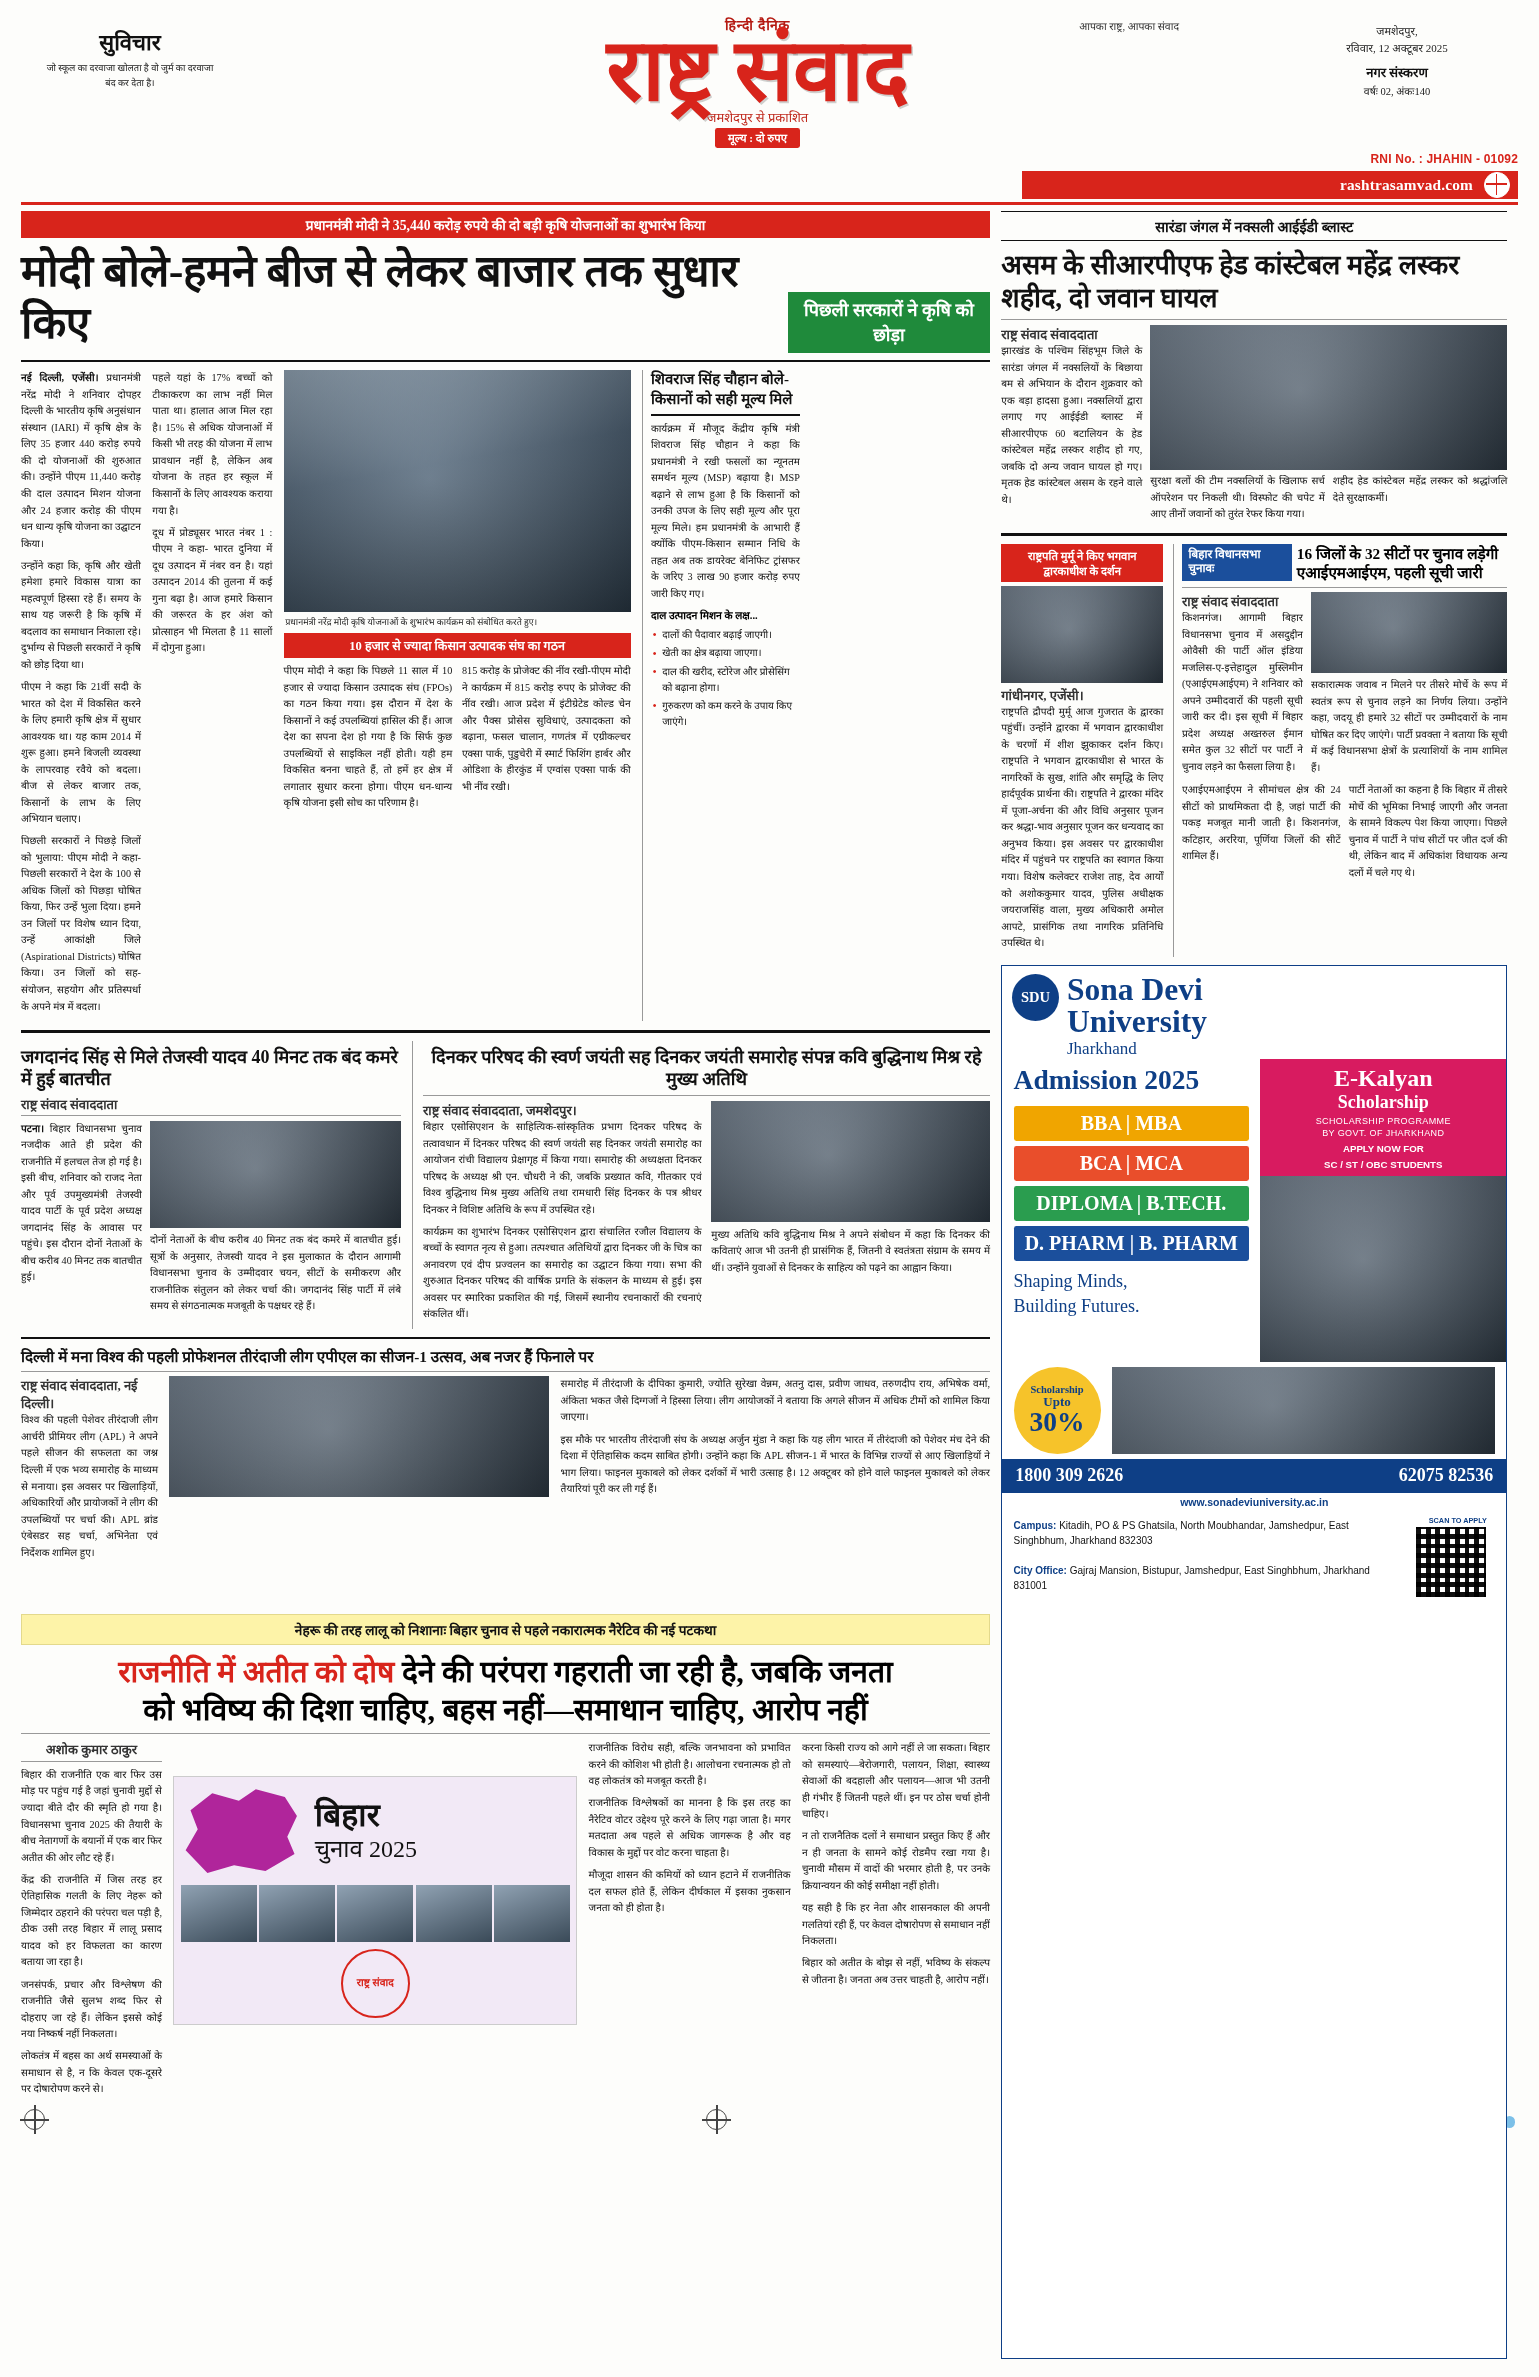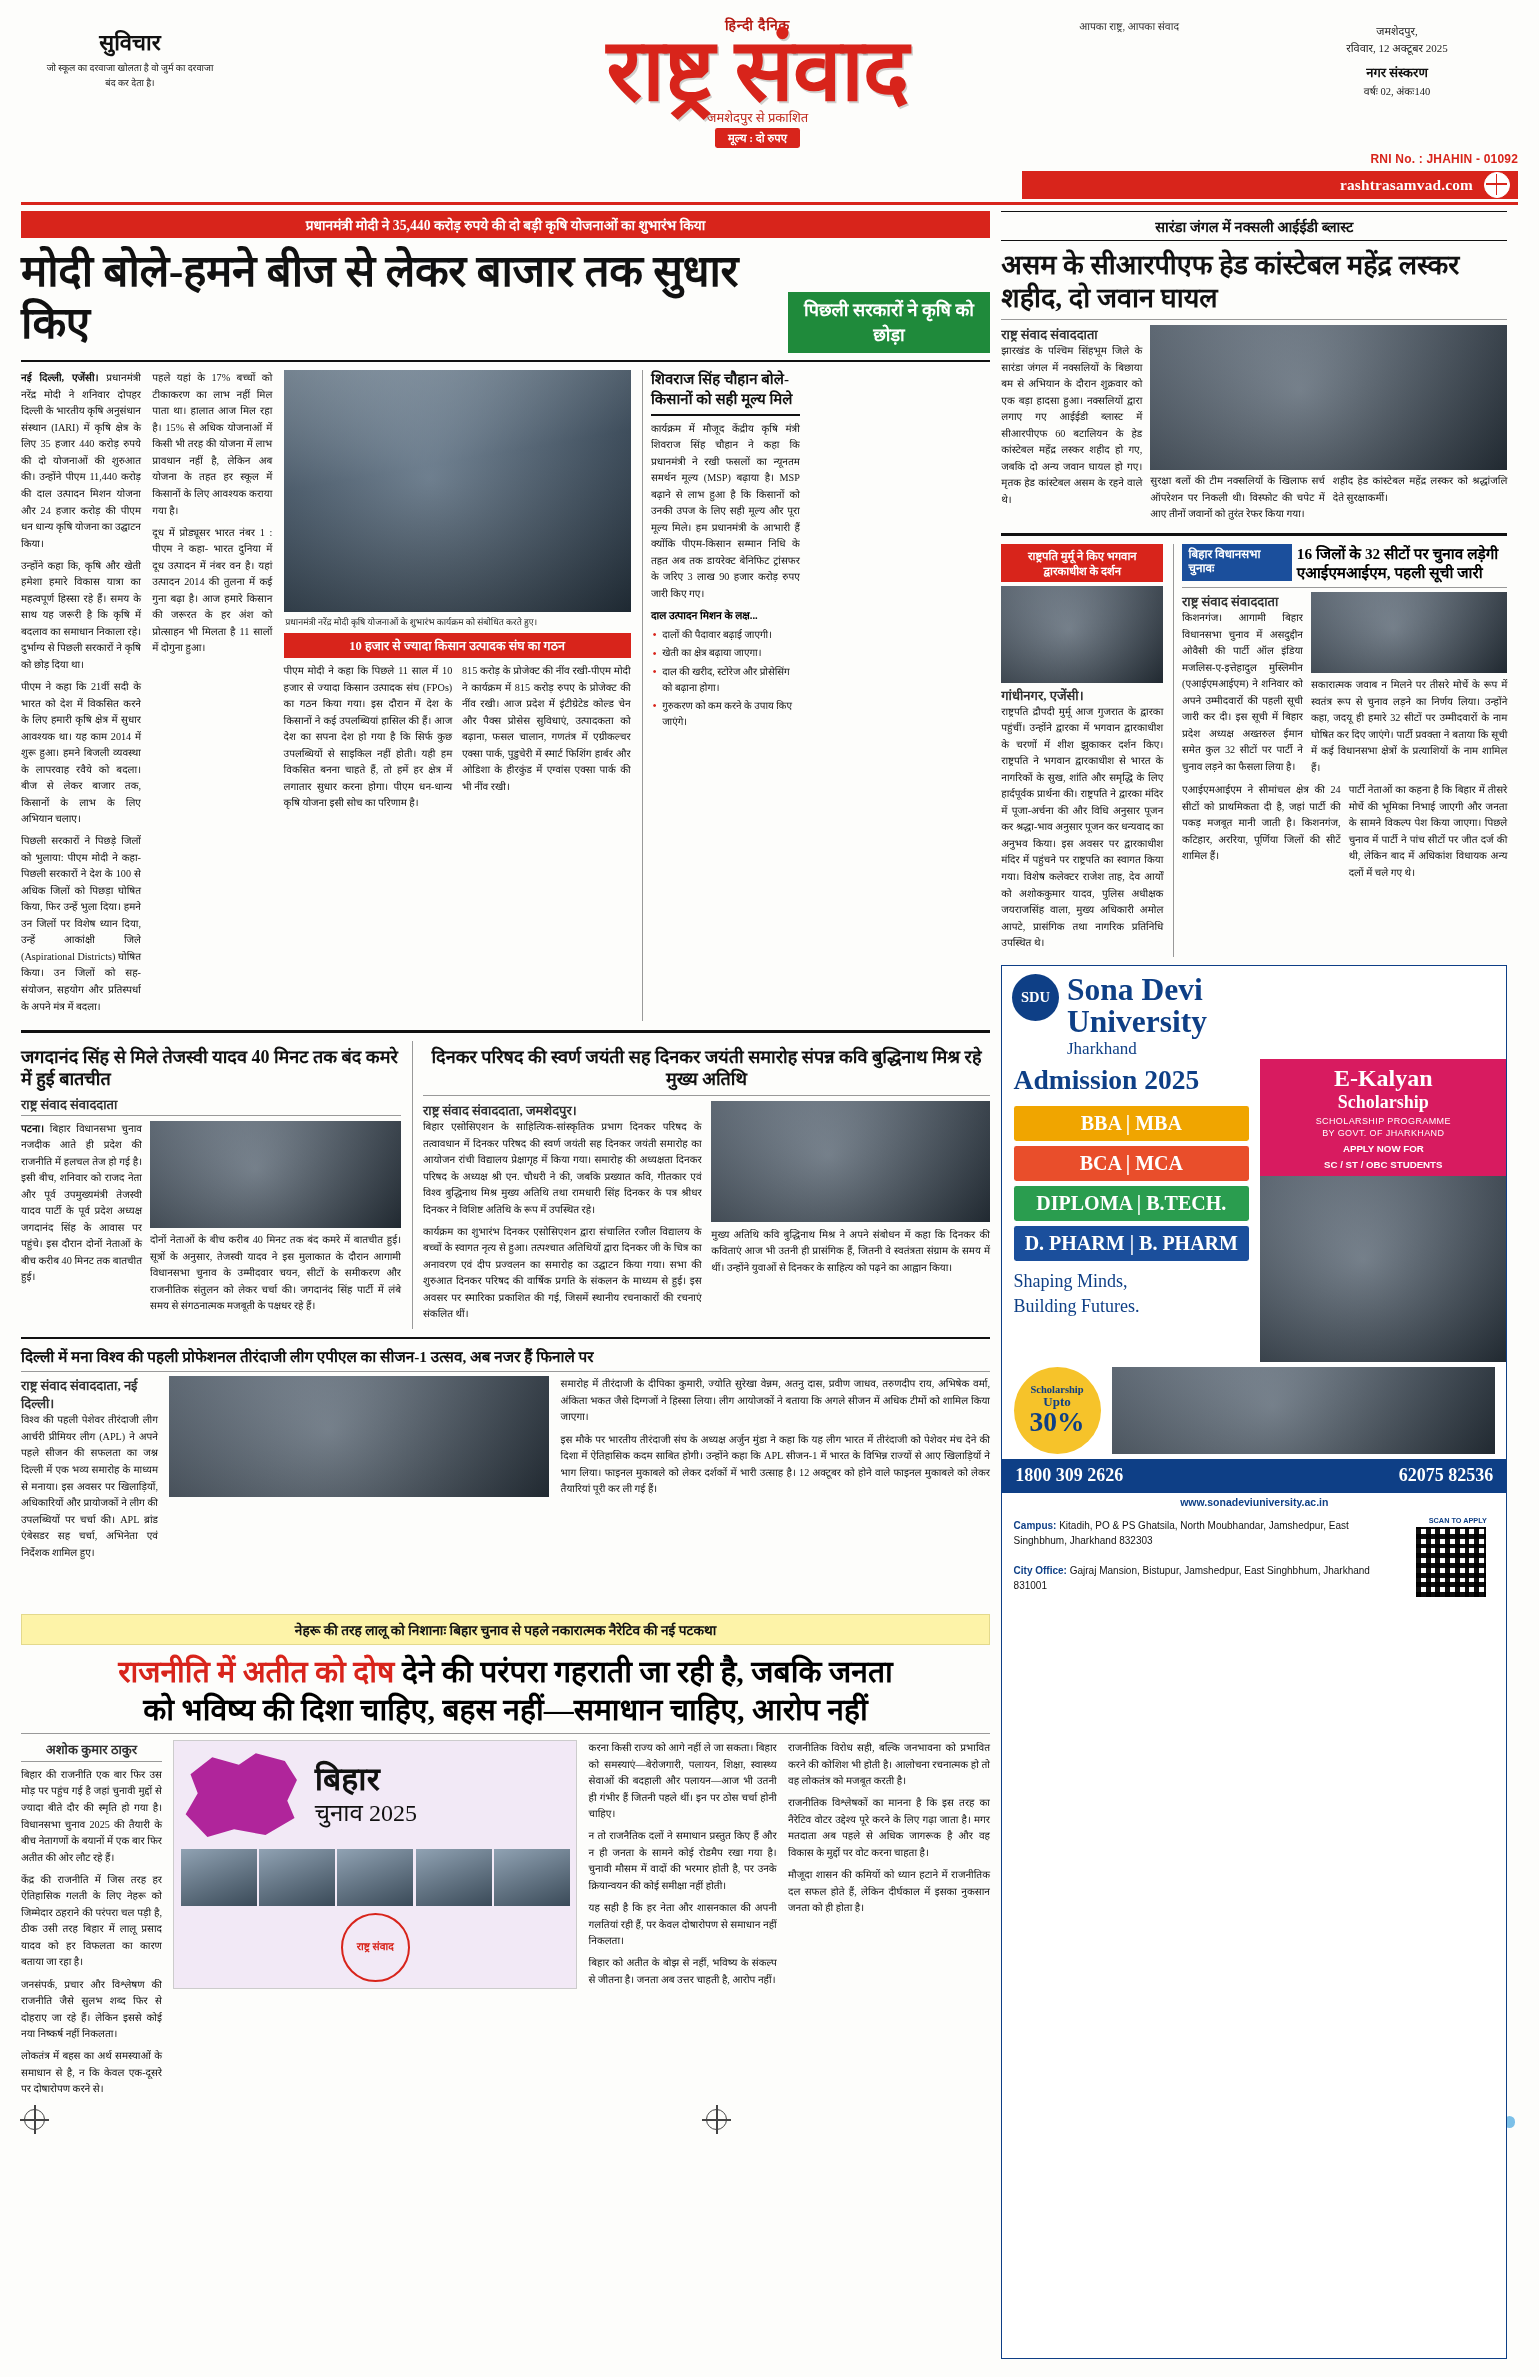--- a/index.html
+++ b/index.html
@@ -196,21 +196,21 @@
     background:#0e3f86; color:#fff; display:flex; justify-content:space-between;
     padding:6.5px 13px; font-family:"Liberation Serif", serif; font-weight:700; font-size:18px;
   }
   .ad-addr { font-size:10px; color:#111; padding:6.5px 11.3px; line-height:1.5; font-family:"Liberation Sans", sans-serif;}
   .ad-addr b{color:#0e3f86;}
   .qr { width:74px;height:74px;background:
       repeating-linear-gradient(90deg,#111 0 4.8px,#fff 4.8px 9.7px),
       repeating-linear-gradient(0deg,#111 0 4.8px,transparent 4.8px 9.7px);
       background-blend-mode:multiply; border:2.4px solid #fff; }
 
-  .bihar-map-box { background:#f2e9f6; border:0.8px solid #ccc; padding:6.5px; }
+  .bihar-map-box { background:#f2e9f6; border:0.8px solid #ccc; padding:6.5px;margin-top:36px; }
   .bihar-title { font-family:"Liberation Serif", serif; font-weight:700; font-size:32px; color:#111; line-height:1;}
   .bihar-sub { font-family:"Liberation Serif", serif; font-weight:400; font-size:24px; color:#111; }
   .map-shape {
     width:121px;height:95px;background:#b0259b;
     clip-path:polygon(8% 28%,26% 10%,48% 18%,62% 6%,86% 14%,96% 34%,88% 56%,94% 74%,70% 92%,44% 86%,22% 94%,4% 70%,14% 48%);
   }
   .mini-portraits { display:flex; gap:2.4px; margin-top:6.5px;}
   .mini-portraits div { flex:1; height:57px; background:linear-gradient(160deg,#90a2b3,#3a4a58);}
   .roundlogo {
     width:69px;height:69px;border-radius:50%;border:2.4px solid #d8241b;display:flex;
@@ -503,30 +503,30 @@
           <div class="mini-portraits">
             <div></div>
             <div></div>
             <div></div>
             <div></div>
             <div></div>
           </div>
           <div class="roundlogo">राष्ट्र संवाद</div>
         </div>
       </div>
+      <div style="width:202px">
+        <p class="bd">राजनीतिक विरोध सही, बल्कि जनभावना को प्रभावित करने की कोशिश भी होती है। आलोचना रचनात्मक हो तो वह लोकतंत्र को मजबूत करती है।</p>
+        <p class="bd">राजनीतिक विश्लेषकों का मानना है कि इस तरह का नैरेटिव वोटर उद्देश्य पूरे करने के लिए गढ़ा जाता है। मगर मतदाता अब पहले से अधिक जागरूक है और वह विकास के मुद्दों पर वोट करना चाहता है।</p>
+        <p class="bd">मौजूदा शासन की कमियों को ध्यान हटाने में राजनीतिक दल सफल होते हैं, लेकिन दीर्घकाल में इसका नुकसान जनता को ही होता है।</p>
+      </div>
       <div style="flex:1">
         <p class="bd">करना किसी राज्य को आगे नहीं ले जा सकता। बिहार को समस्याएं—बेरोजगारी, पलायन, शिक्षा, स्वास्थ्य सेवाओं की बदहाली और पलायन—आज भी उतनी ही गंभीर हैं जितनी पहले थीं। इन पर ठोस चर्चा होनी चाहिए।</p>
         <p class="bd">न तो राजनैतिक दलों ने समाधान प्रस्तुत किए हैं और न ही जनता के सामने कोई रोडमैप रखा गया है। चुनावी मौसम में वादों की भरमार होती है, पर उनके क्रियान्वयन की कोई समीक्षा नहीं होती।</p>
         <p class="bd">यह सही है कि हर नेता और शासनकाल की अपनी गलतियां रही हैं, पर केवल दोषारोपण से समाधान नहीं निकलता।</p>
         <p class="bd">बिहार को अतीत के बोझ से नहीं, भविष्य के संकल्प से जीतना है। जनता अब उत्तर चाहती है, आरोप नहीं।</p>
-      </div>
-      <div style="width:202px">
-        <p class="bd">राजनीतिक विरोध सही, बल्कि जनभावना को प्रभावित करने की कोशिश भी होती है। आलोचना रचनात्मक हो तो वह लोकतंत्र को मजबूत करती है।</p>
-        <p class="bd">राजनीतिक विश्लेषकों का मानना है कि इस तरह का नैरेटिव वोटर उद्देश्य पूरे करने के लिए गढ़ा जाता है। मगर मतदाता अब पहले से अधिक जागरूक है और वह विकास के मुद्दों पर वोट करना चाहता है।</p>
-        <p class="bd">मौजूदा शासन की कमियों को ध्यान हटाने में राजनीतिक दल सफल होते हैं, लेकिन दीर्घकाल में इसका नुकसान जनता को ही होता है।</p>
       </div>
     </div>
   </div>
 
   <div class="footer-row">
     <div class="reg-mark"></div>
     <div class="reg-mark"></div>
     <div class="footer-dots">
       <span style="background:#e94e2b"></span>
         <span style="background:#f0a500"></span>

